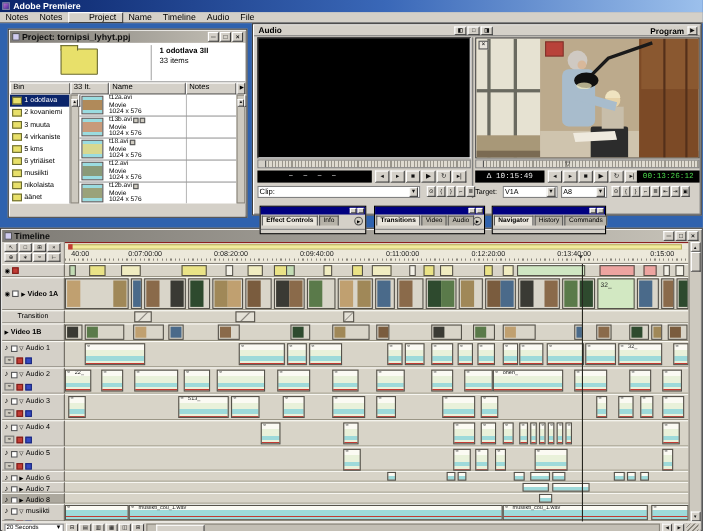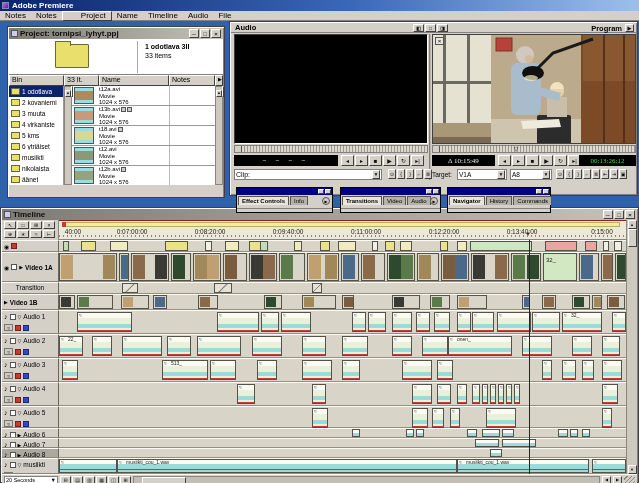--- a/index.html
+++ b/index.html
@@ -66,21 +66,21 @@
 .scrub{position:absolute;top:122px;height:8px;background:repeating-linear-gradient(90deg,#9a968c 0 1px,#dedad0 1px 3px);border:1px solid #808080;}
 #src-scrub{left:3px;width:194px;}
 #prog-scrub{left:201px;width:204px;}
 .scrub .endbox{position:absolute;left:0;top:0;width:7px;height:6px;background:#d4d0c8;border-right:1px solid #555;}
 #prog-scrub .pmark{position:absolute;left:40%;top:-1px;font-size:6px;color:#222;}
 #src-jog{position:absolute;left:3px;top:132px;width:104px;height:11px;background:#000;color:#fff;font-size:6px;letter-spacing:4px;text-align:center;line-height:11px;}
 .transport{position:absolute;top:132px;display:flex;gap:1px;}
 #src-transport{left:110px;}
 #prog-transport{left:267px;}
 .transport .xbtn{width:13px;height:11px;font-size:6px;}
-.tc{position:absolute;top:132px;height:11px;background:#000;font-family:Liberation Serif, serif;font-size:7px;display:flex;align-items:center;justify-content:center;}
+.tc{position:absolute;top:132px;height:11px;background:#000;font-family:Liberation Mono, monospace;font-size:7px;display:flex;align-items:center;justify-content:center;}
 #tc-delta{left:201px;width:63px;color:#e8e8e8;}
 #tc-prog{left:348px;width:57px;color:#4ad44a;}
 .mbottom{position:absolute;top:146px;height:12px;font-size:7px;}
 #clip-dd{left:3px;width:148px;background:#fff;border:1px solid #808080;height:11px;display:flex;align-items:center;padding:0 1px;justify-content:space-between;}
 #clip-dd .xbtn,#tgt-v .xbtn,#tgt-a .xbtn{width:8px;height:9px;font-size:5px;}
 #src-edit{left:157px;display:flex;gap:1px;}
 #src-edit .xbtn,#prog-edit .xbtn{width:8px;height:10px;font-size:5px;}
 #tgt-label{left:201px;top:148px;position:absolute;font-size:6.5px;}
 #tgt-v{left:226px;width:50px;}
 #tgt-a{left:279px;width:42px;}

